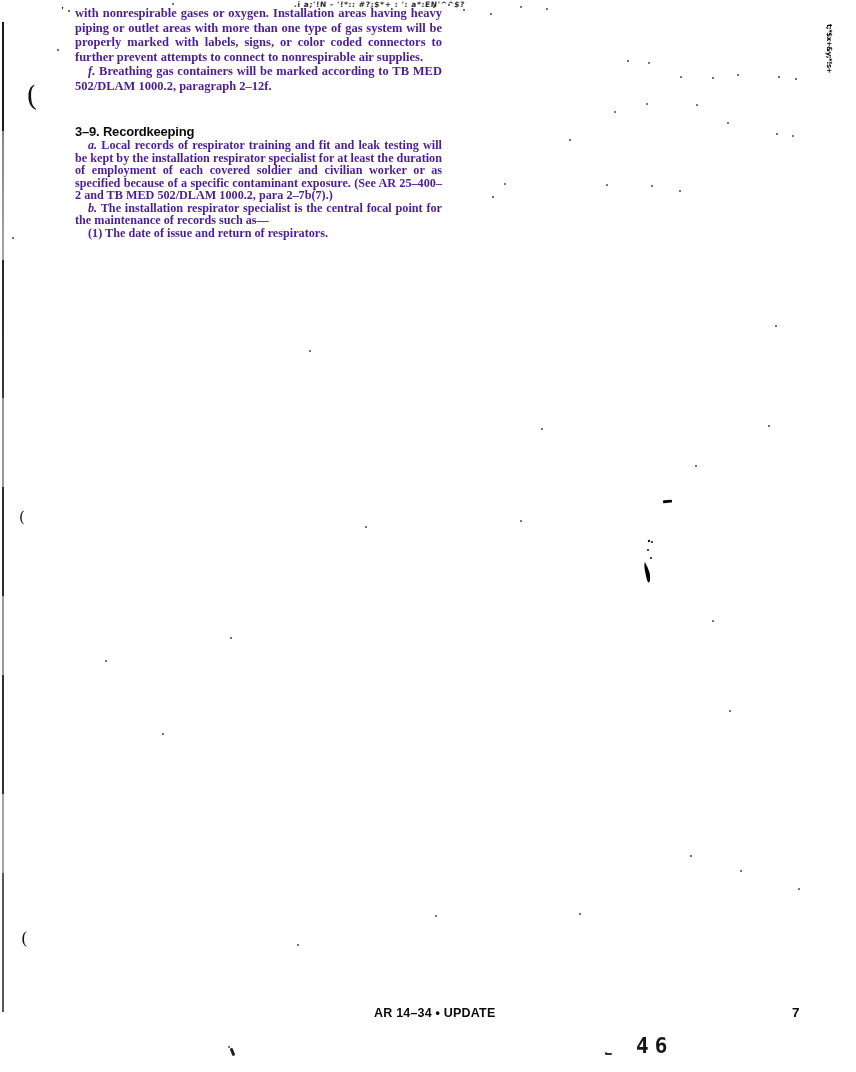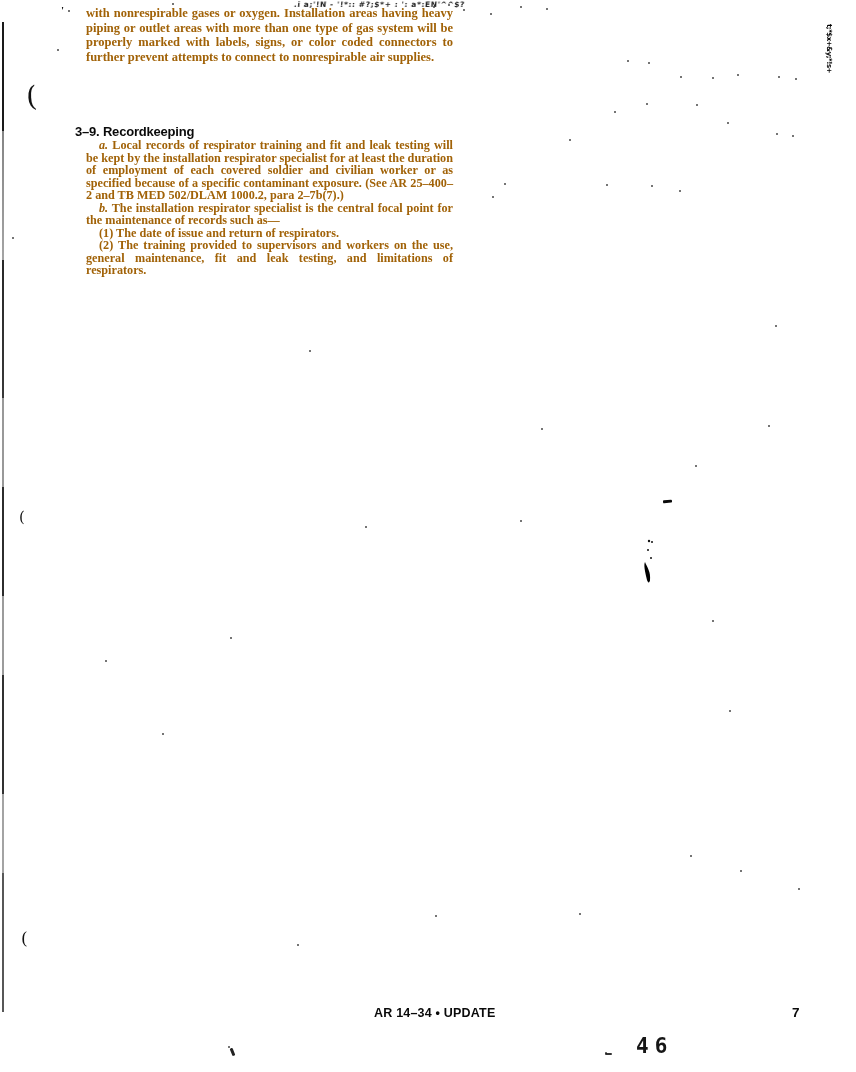--- a/index.html
+++ b/index.html
@@ -5,22 +5,22 @@
   html,body{margin:0;padding:0;}
   body{
     width:856px;height:1072px;position:relative;overflow:hidden;
     background:#ffffff;
     font-family:"Liberation Serif", serif;
   }
   .abs{position:absolute;}
 
   
   .textcol{
-    position:absolute;left:86px;width:367px;
-    color:#a16207;font-weight:700;
+    position:absolute;left:75px;width:367px;
+    color:#4c1d95;font-weight:700;
     text-align:justify;text-align-last:left;
   }
   #block1{top:6px;font-size:12.5px;line-height:14.5px;}
   #block2{top:139px;font-size:12.2px;line-height:12.55px;}
   .textcol p{margin:0;padding:0;}
   .indent{text-indent:13px;}
   .ital{font-style:italic;}
 
   .heading{
     position:absolute;left:75px;top:124px;
@@ -108,30 +108,30 @@
 <div class="right-smudge">t;*$x+&amp;y;*!s+</div>
 
 <div class="stray-apos">'</div>
 
 <div class="paren" id="paren-top">(</div>
 <div class="paren" id="paren-mid">(</div>
 <div class="paren" id="paren-bottom">(</div>
 
 <div class="textcol" id="block1">
   <p>with nonrespirable gases or oxygen. Installation areas having heavy piping or outlet areas with more than one type of gas system will be properly marked with labels, signs, or color coded connectors to further prevent attempts to connect to nonrespirable air supplies.</p>
+  <p class="indent"><span class="ital">f.</span><span> Breathing gas containers will be marked according to TB MED 502/DLAM 1000.2, paragraph 2–12f.</span></p>
 </div>
 
 <div class="heading">3–9. Recordkeeping</div>
 
 <div class="textcol" id="block2">
   <p class="indent"><span class="ital">a.</span><span> Local records of respirator training and fit and leak testing will be kept by the installation respirator specialist for at least the duration of employment of each covered soldier and civilian worker or as specified because of a specific contaminant exposure. (See AR 25–400–2 and TB MED 502/DLAM 1000.2, para 2–7b(7).)</span></p>
   <p class="indent"><span class="ital">b.</span><span> The installation respirator specialist is the central focal point for the maintenance of records such as—</span></p>
   <div id="record-list">
       <p class="indent"><span>(1)</span><span> The date of issue and return of respirators.</span></p>
-      <p class="indent"><span>(2)</span><span> The training provided to supervisors and workers on the use, general maintenance, fit and leak testing, and limitations of respirators.</span></p>
     </div>
 </div>
 
 <svg class="abs" style="left:638px;top:536px;" width="20" height="52">
   <circle cx="11" cy="5" r="1.2" fill="#111"></circle>
   <circle cx="14" cy="6" r="1" fill="#111"></circle>
   <circle cx="10" cy="14" r="1" fill="#111"></circle>
   <circle cx="13" cy="22" r="1" fill="#111"></circle>
   <path d="M7,26 C9,31 13,36 12,44 C11.5,48 9.5,47 8.5,42 C7,35 5.5,29 7,26 Z" fill="#000"></path>
   <path d="M10,38 C11,40 12,42 11.5,45 L10.5,44 Z" fill="#000"></path>

